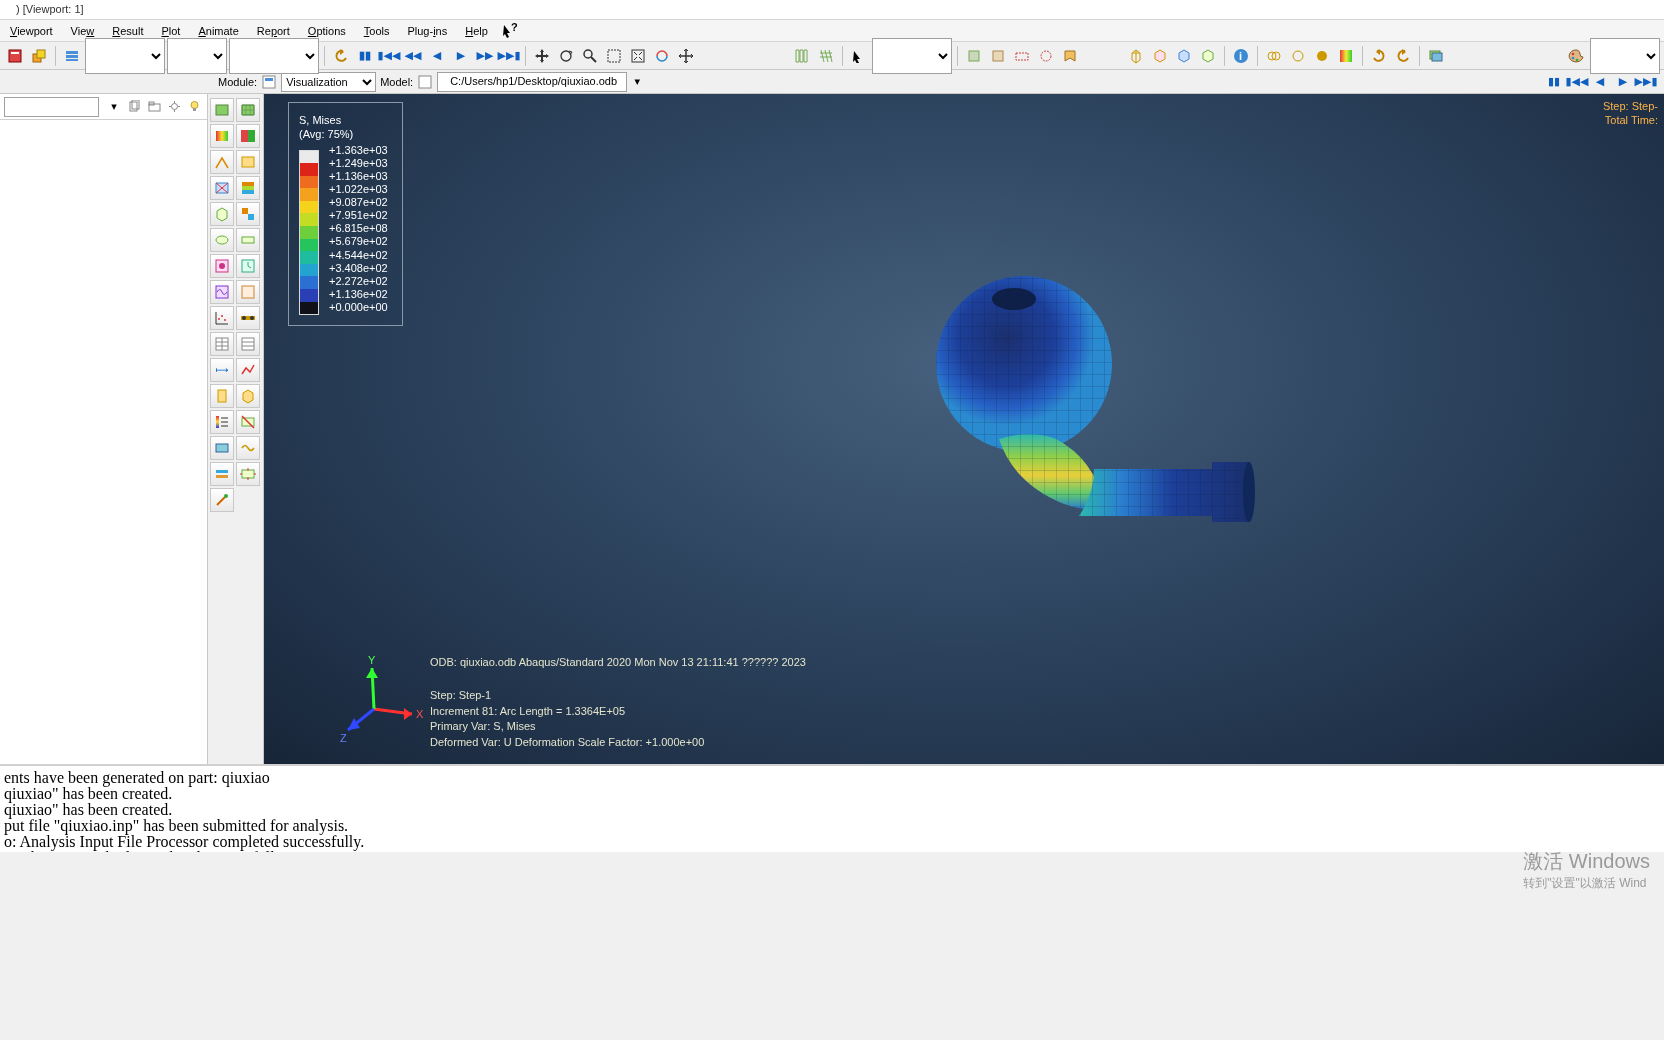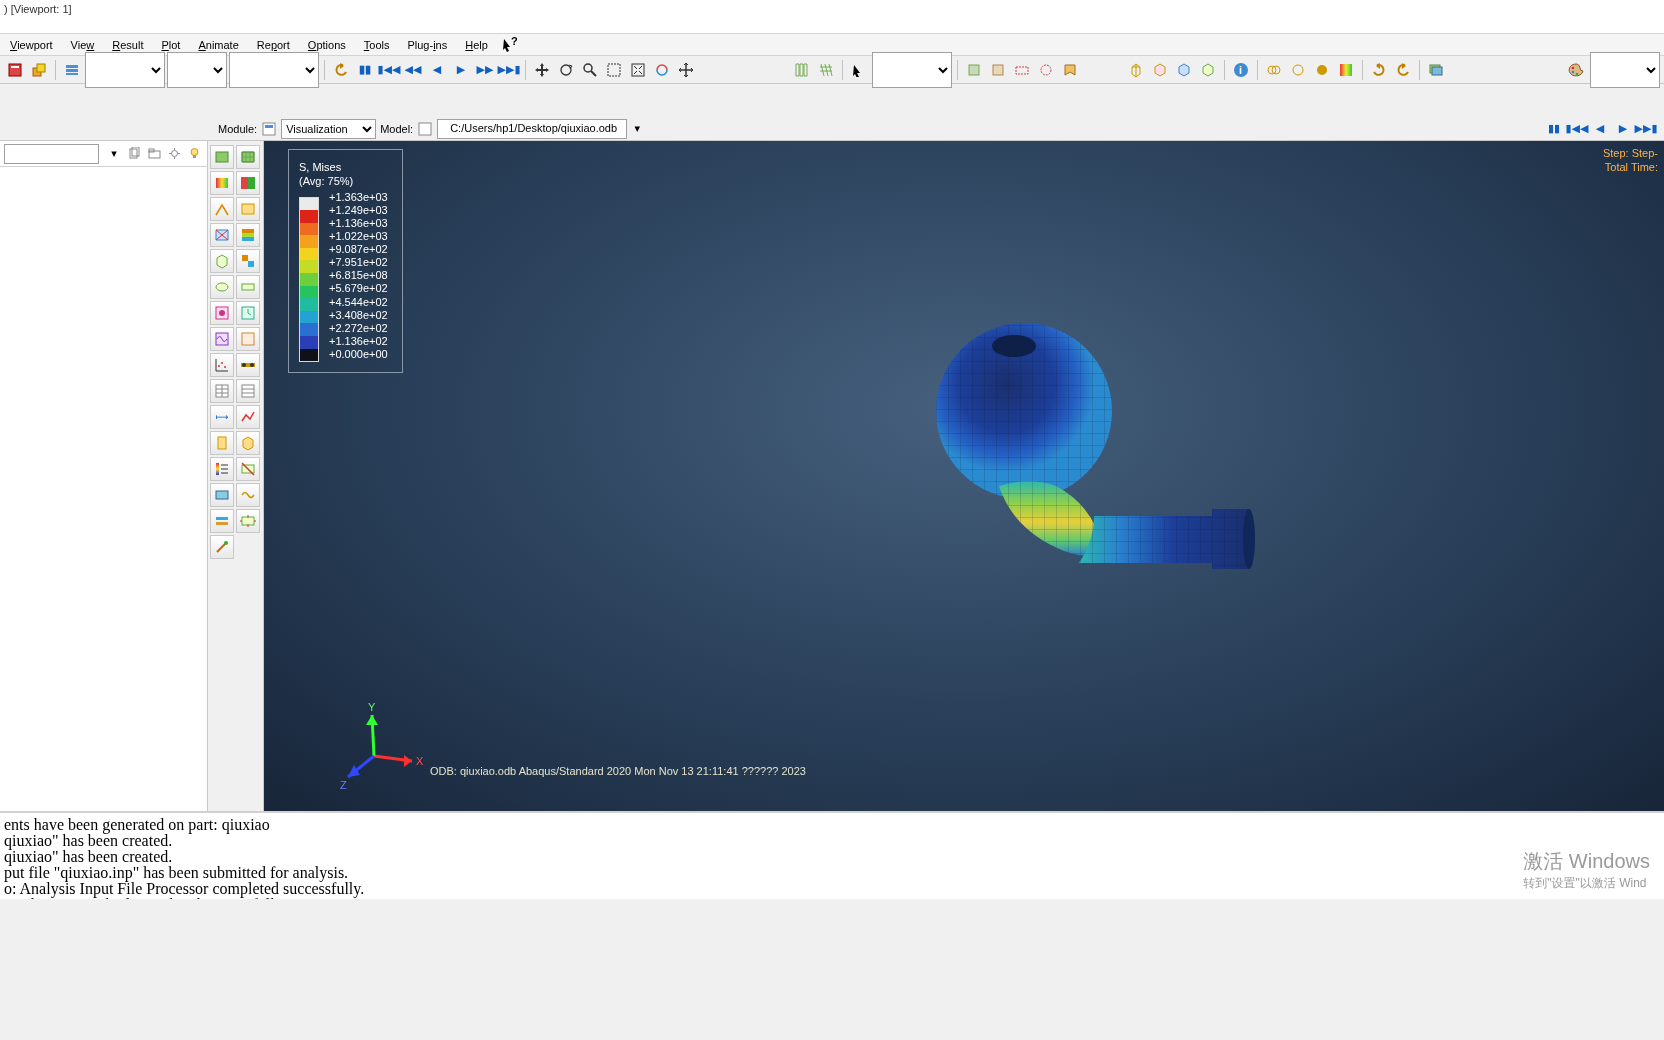--- a/index.html
+++ b/index.html
@@ -1,34 +1,34 @@
 <!DOCTYPE html>
 <html><head>
 <meta charset="utf-8">
 <style>
 * { margin: 0; padding: 0; box-sizing: border-box; font-family: "Segoe UI", Tahoma, sans-serif; font-size: 11px; }
 body { width: 1664px; height: 1040px; background: #f0f0f0; overflow: hidden; position: relative; }
 
-.title-bar { height: 34px; background: #fff; padding-left: 4px; line-height: 18px; color: #323232; border-bottom: 1px solid #d4d4d4; }
+.title-bar { height: 20px; background: #fff; padding-left: 16px; line-height: 18px; color: #323232; border-bottom: 1px solid #d4d4d4; }
 
 .menu-bar { height: 22px; background: #f5f5f5; display: flex; align-items: center; padding-left: 2px; border-bottom: 1px solid #d4d4d4; gap: 2px; }
 .menu-item { padding: 2px 8px; cursor: default; }
 .menu-item u { text-decoration: underline; }
 .help-cursor { width:16px; height:16px; margin-left:4px; }
 
 .toolbar { height: 28px; background: #f0f0f0; display: flex; align-items: center; border-bottom: 1px solid #c8c8c8; padding: 0 4px; gap: 2px; position: relative; }
 .tb-btn { width: 22px; height: 22px; display:flex; align-items:center; justify-content:center; border:1px solid transparent; }
 .tb-sep { width:1px; height:20px; background:#c0c0c0; margin:0 3px; }
 .tb-select { height: 35px; border:1px solid #a0a0a0; background:#fff; font-size:11px; padding: 17px 2px; }
 .tb-select.small { width:80px; }
 .tb-select.med { width:90px; }
 
 .toolbar .right-cluster { margin-left:auto; display:flex; align-items:center; gap:2px; }
 
-.context-bar { height: 24px; background: #f0f0f0; display:flex; align-items:center; padding-left: 218px; border-bottom:1px solid #c8c8c8; gap:4px;margin-top:33px; }
+.context-bar { height: 24px; background: #f0f0f0; display:flex; align-items:center; padding-left: 218px; border-bottom:1px solid #c8c8c8; gap:4px; }
 .context-bar label { font-size:11px; }
 .context-bar select, .context-bar .path-box { height:20px; border:1px solid #a0a0a0; background:#fff; font-size:11px; }
 .path-box { width: 190px; padding:2px 12px; }
 
 .main { display:flex; height: 670px; }
 
 .left-panel { width: 208px; background:#fff; border-right:1px solid #c8c8c8; display:flex; flex-direction:column; }
 .left-top { height: 26px; border-bottom:1px solid #d0d0d0; display:flex; align-items:center; justify-content:flex-end; gap:2px; padding-right:4px; }
 .left-top .icon-slot { width:18px; height:18px; display:flex; align-items:center; justify-content:center; border:1px solid transparent; }
 .left-top .combo-fake { flex:1; height:20px; border:1px solid #a0a0a0; margin-left:4px; margin-right:4px; background:#fff; }
@@ -685,20 +685,26 @@
       <polygon points="38,14 32,24 44,24" fill="#30ff30"></polygon>
       <line x1="40" y1="55" x2="14" y2="76" stroke="#3048ff" stroke-width="3"></line>
       <polygon points="14,76 26,74 20,64" fill="#3048ff"></polygon>
       <text x="82" y="64" fill="#ff5050" font-family="Consolas" font-size="12">X</text>
       <text x="34" y="10" fill="#50ff50" font-family="Consolas" font-size="12">Y</text>
       <text x="6" y="88" fill="#6080ff" font-family="Consolas" font-size="12">Z</text>
     </svg>
 
     <div class="vp-info">
       <div class="line1">ODB: qiuxiao.odb    Abaqus/Standard 2020    Mon Nov 13 21:11:41 ?????? 2023</div>
+      <div class="step-lines">
+        <div>Step: Step-1</div>
+        <div>Increment     81: Arc Length =   1.3364E+05</div>
+        <div>Primary Var: S, Mises</div>
+        <div>Deformed Var: U   Deformation Scale Factor: +1.000e+00</div>
+      </div>
     </div>
   </div>
 </div>
 
 <div class="message-area">ents have been generated on part: qiuxiao
 qiuxiao" has been created.
 qiuxiao" has been created.
 put file "qiuxiao.inp" has been submitted for analysis.
 o: Analysis Input File Processor completed successfully.
 o: Abaqus/Standard completed successfully.

